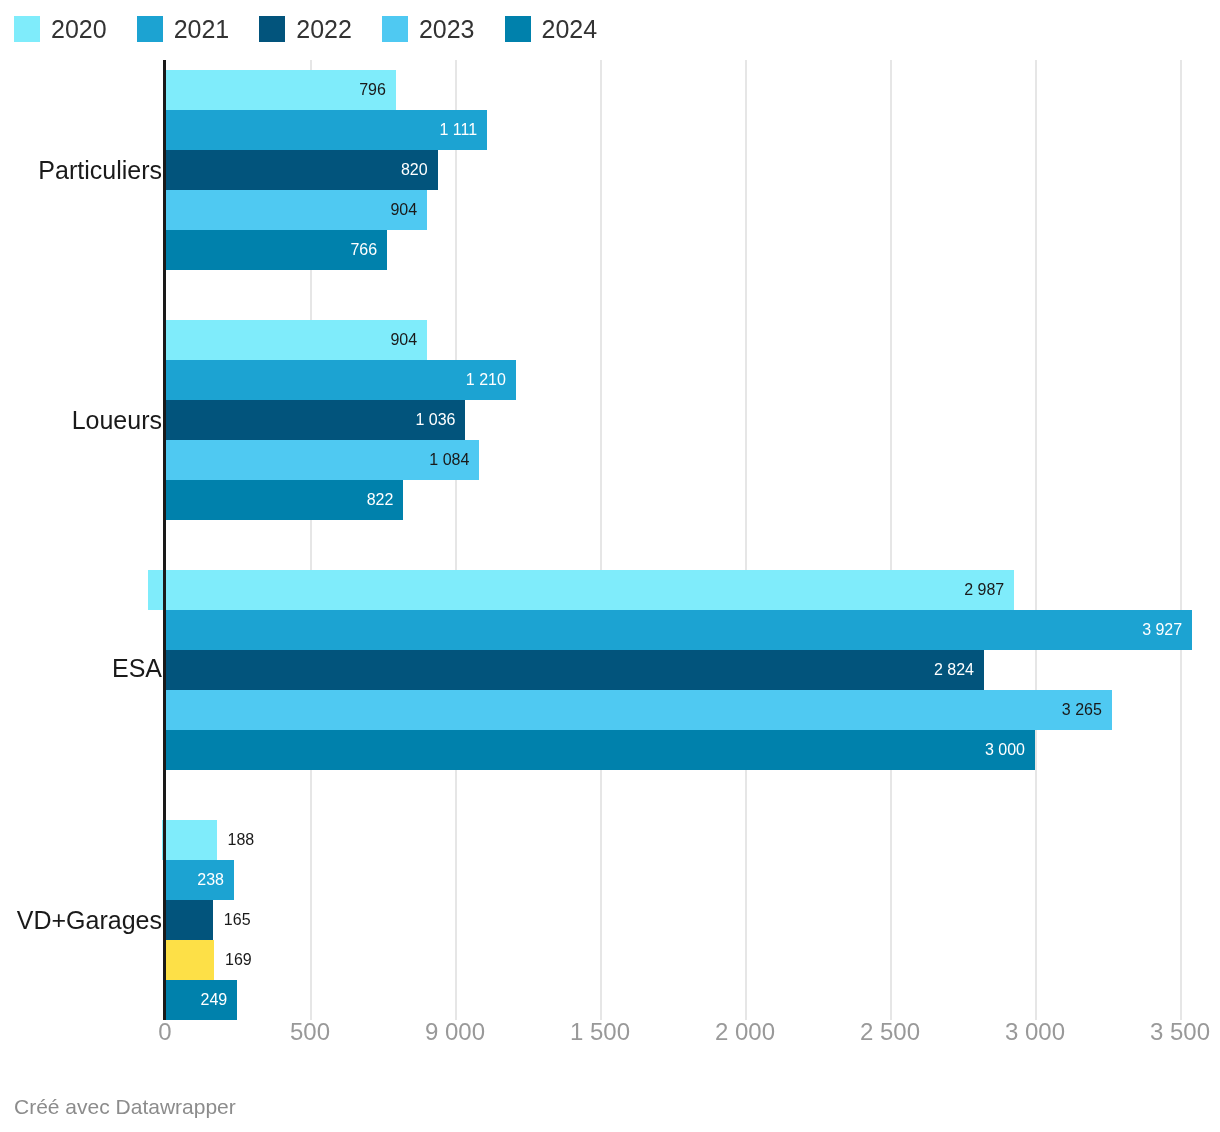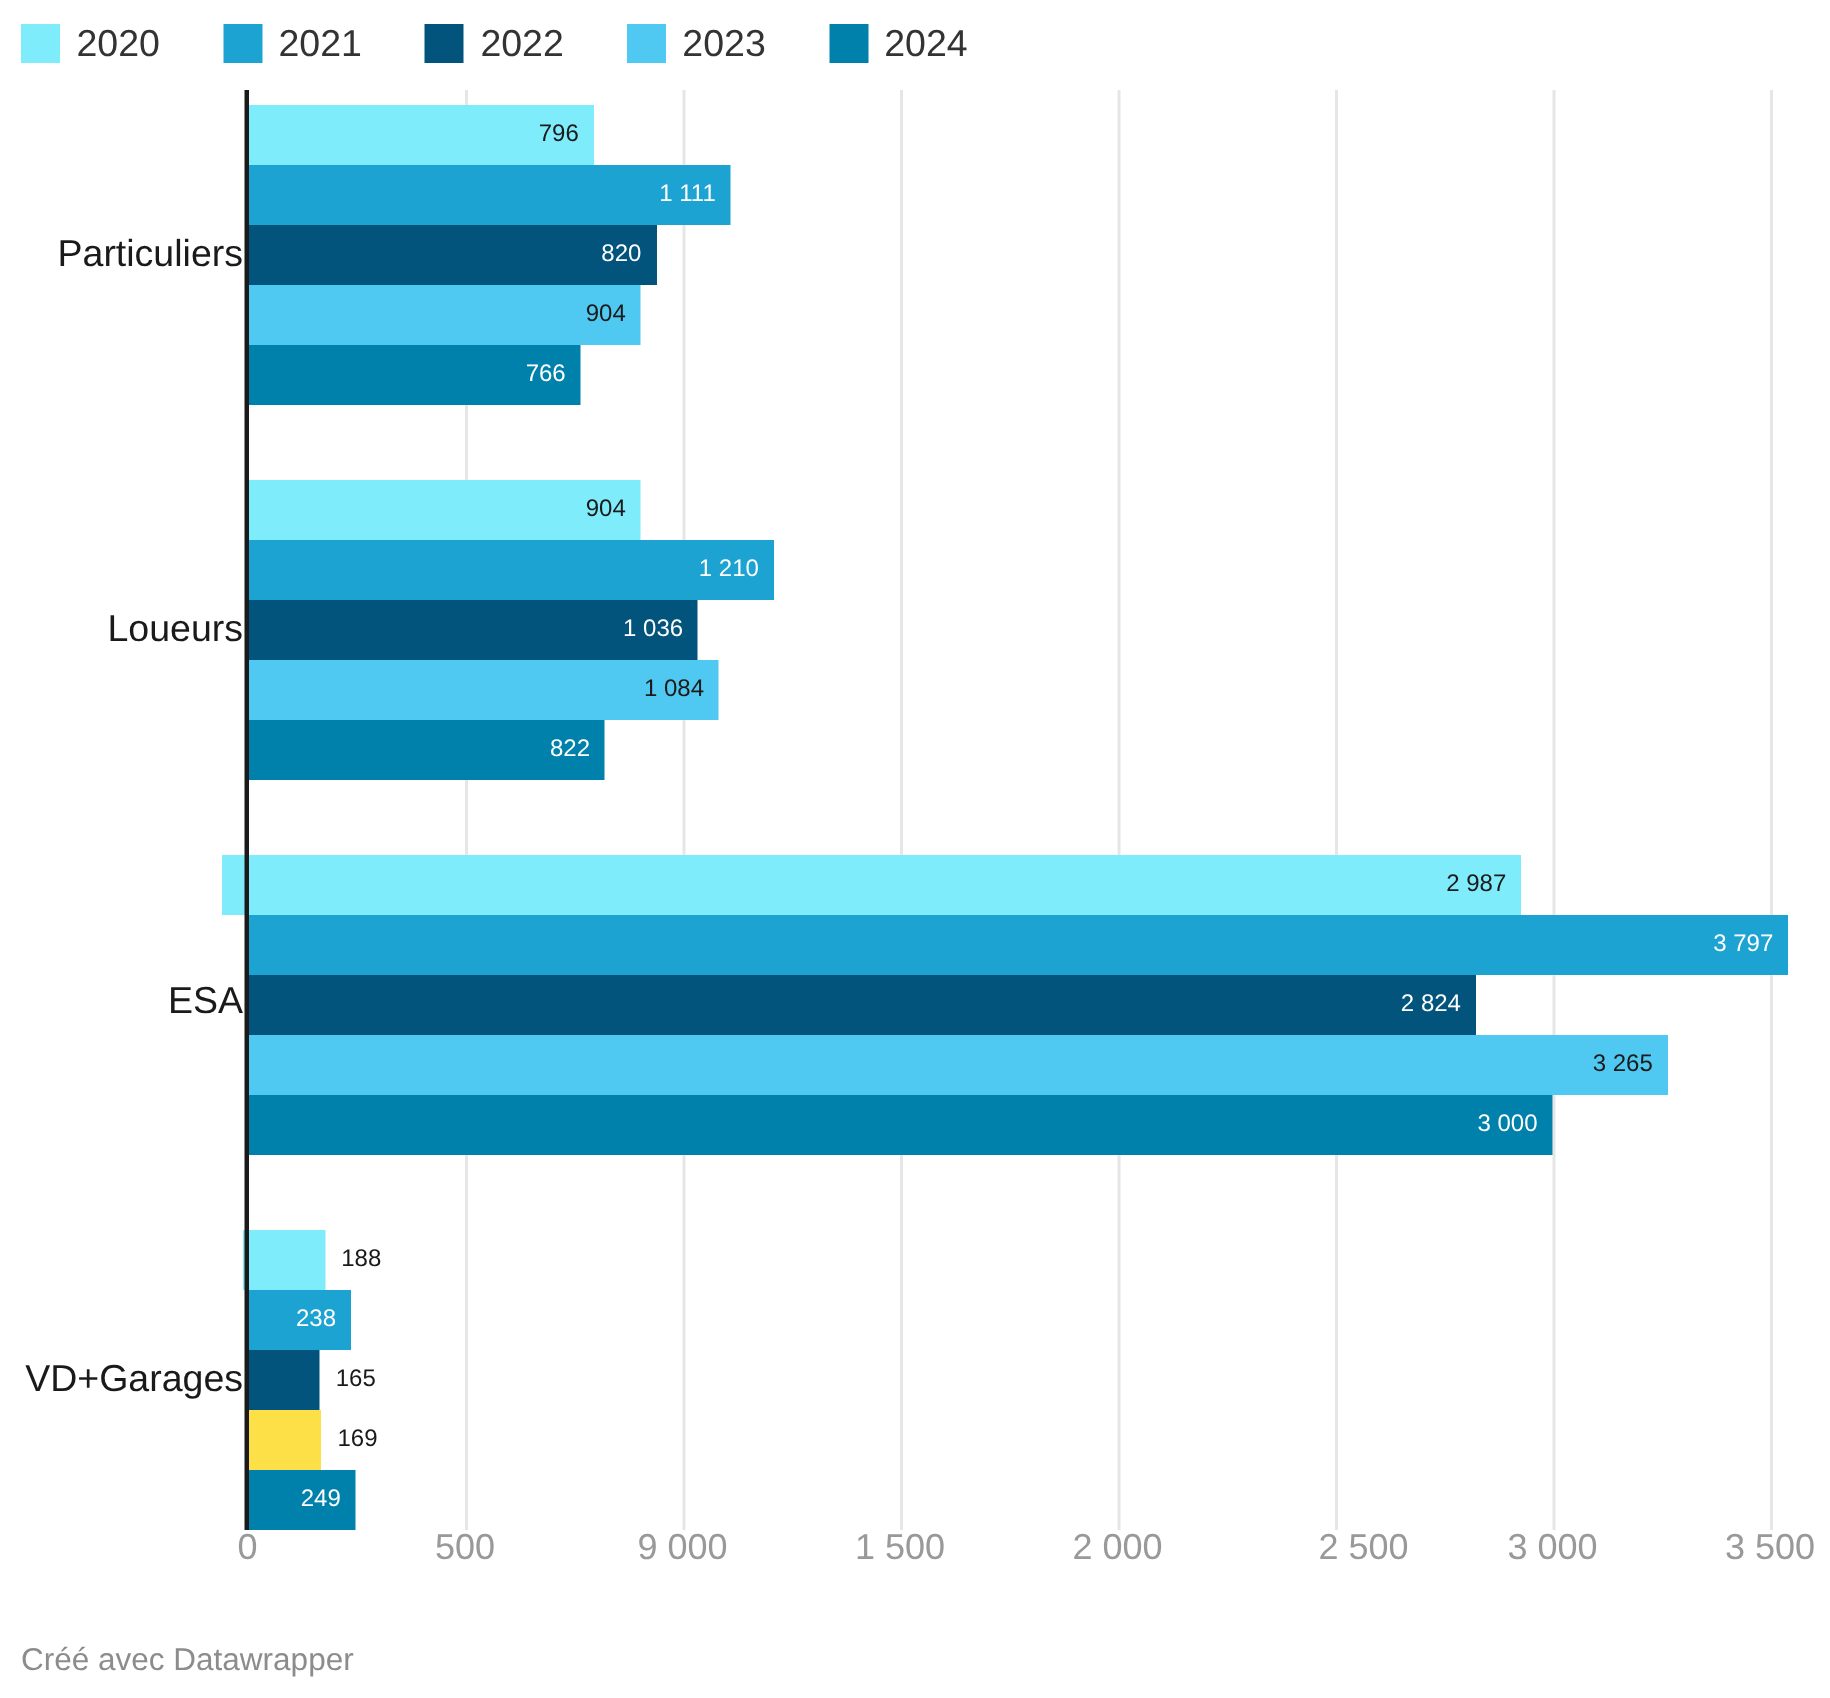--- a/index.html
+++ b/index.html
@@ -19,21 +19,21 @@
   }
 
   
   #legend {
     position: absolute;
     left: 14px;
     top: 14px;
     height: 30px;
     display: flex;
     align-items: center;
-    gap: 16px;
+    gap: 4px;
   }
   .legend-item {
     display: flex;
     align-items: center;
     margin-right: 26px;
   }
   .legend-swatch {
     width: 26px;
     height: 26px;
     flex: 0 0 26px;
@@ -201,21 +201,21 @@
         <div class="bar" title="Loueurs 2023: 1 084" style="left: 165px; top: 380px; width: 314.36px; background: rgb(79, 201, 242);">
           <span class="bar-value inside v-dark">1 084</span>
         </div>
         <div class="bar" title="Loueurs 2024: 822" style="left: 165px; top: 420px; width: 238.38px; background: rgb(0, 129, 172);">
           <span class="bar-value inside v-white">822</span>
         </div>
         <div class="bar" title="ESA 2020: 2 987" style="left: 148px; top: 510px; width: 866.23px; background: rgb(127, 236, 251);">
           <span class="bar-value inside v-dark">2 987</span>
         </div>
         <div class="bar" title="ESA 2021: 3 542" style="left: 165px; top: 550px; width: 1027.18px; background: rgb(28, 163, 210);">
-          <span class="bar-value inside v-white">3 797</span>
+          <span class="bar-value inside v-white">3 927</span>
         </div>
         <div class="bar" title="ESA 2022: 2 824" style="left: 165px; top: 590px; width: 818.96px; background: rgb(2, 84, 124);">
           <span class="bar-value inside v-white">2 824</span>
         </div>
         <div class="bar" title="ESA 2023: 3 265" style="left: 165px; top: 630px; width: 946.85px; background: rgb(79, 201, 242);">
           <span class="bar-value inside v-dark">3 265</span>
         </div>
         <div class="bar" title="ESA 2024: 3 000" style="left: 165px; top: 670px; width: 870px; background: rgb(0, 129, 172);">
           <span class="bar-value inside v-white">3 000</span>
         </div>
@@ -242,20 +242,20 @@
         <div class="cat-label" style="top: 860px;">VD+Garages</div>
       </div>
   </div>
 
   <div id="xaxis">
       <div class="tick-label" style="left: 165px;">0</div>
       <div class="tick-label" style="left: 310px;">500</div>
       <div class="tick-label" style="left: 455px;">9 000</div>
       <div class="tick-label" style="left: 600px;">1 500</div>
       <div class="tick-label" style="left: 745px;">2 000</div>
-      <div class="tick-label" style="left: 890px; margin-left: 19px;">2 500</div>
+      <div class="tick-label" style="left: 890px;">2 500</div>
       <div class="tick-label" style="left: 1035px;">3 000</div>
       <div class="tick-label" style="left: 1180px;">3 500</div>
     </div>
 
   <div id="footer">Créé avec Datawrapper</div>
 
 </div>
 
 </body></html>

